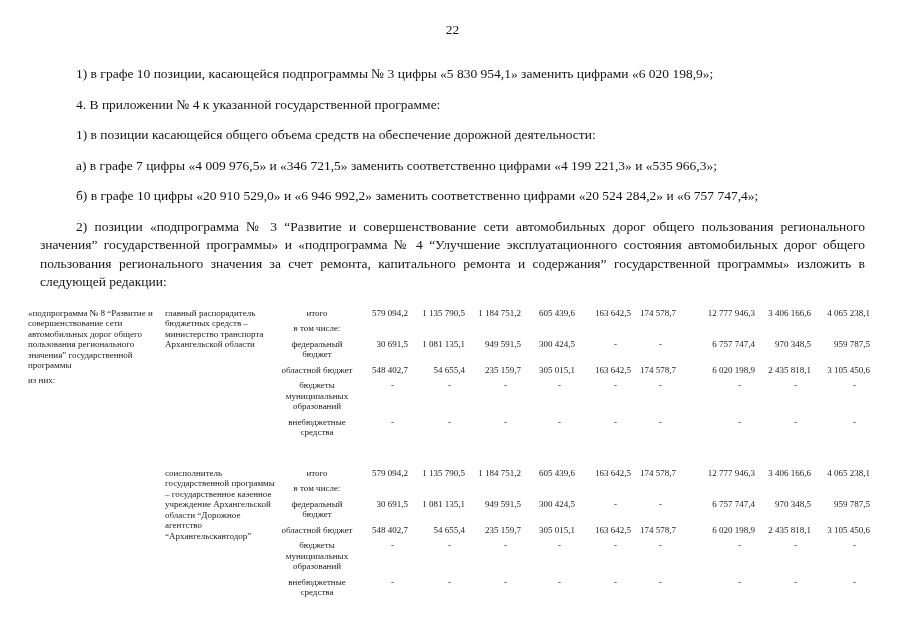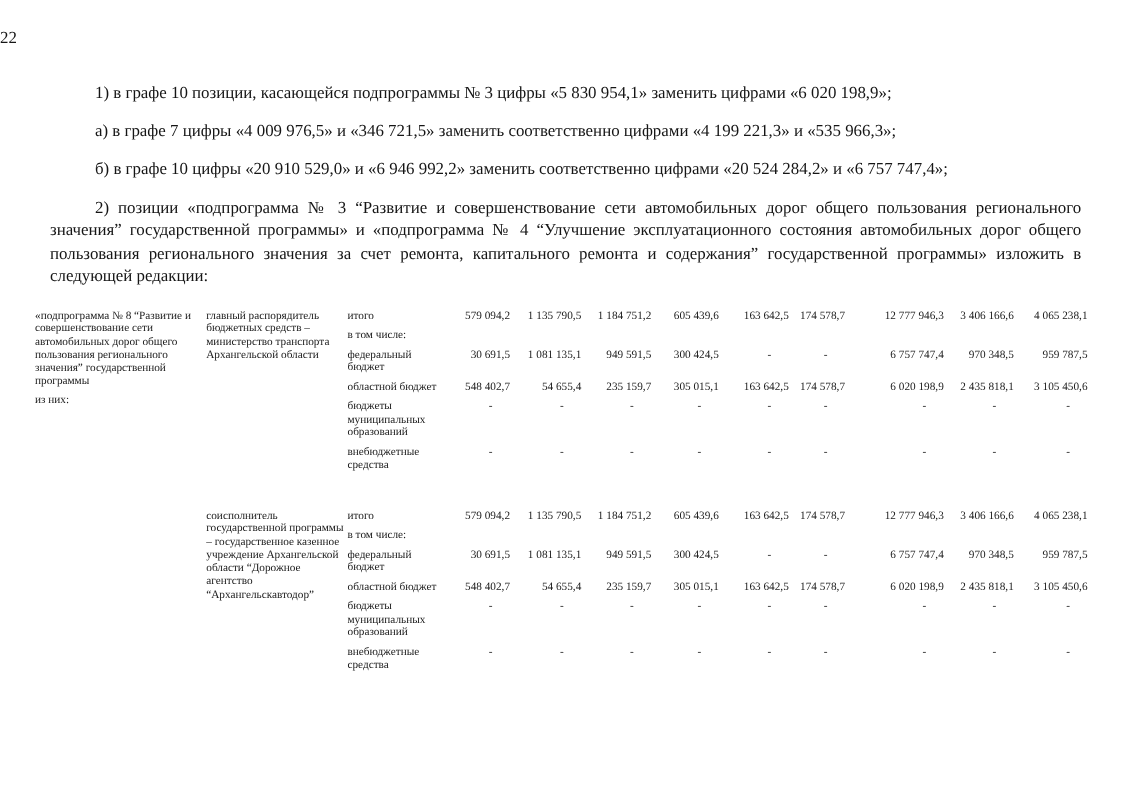--- a/index.html
+++ b/index.html
@@ -12,21 +12,21 @@
     width: 905px;
     height: 640px;
     background: #ffffff;
     color: #151515;
     font-family: "Liberation Serif", "DejaVu Serif", serif;
     overflow: hidden;
     box-sizing: border-box;
   }
   .page-number {
     padding-top: 22px;
-    text-align: left;
+    text-align: center;
     font-size: 13.5px;
     line-height: 16px;
   }
   .body-text {
     margin: 27px 28px 0 28px;
     font-size: 13.5px;
     line-height: 18.5px;
     text-align: justify;
   }
   .body-text p {
@@ -50,20 +50,21 @@
   }
   td.c-program {
     padding-right: 10px;
   }
   td.c-executor {
     padding-right: 8px;
     margin-top: 36px;
   }
   td.c-label {
     padding-right: 4px;
+    text-align: center;
   }
   .iz-nih {
     margin-top: 4px;
   }
   td.num {
     text-align: right;
     white-space: nowrap;
     padding-left: 3px;
   }
   td.num.dash {
@@ -76,20 +77,22 @@
 </style>
 </head>
 <body>
 
 <div class="page">
 
   <div class="page-number">22</div>
 
   <div class="body-text">
     <p>1)  в графе 10 позиции, касающейся подпрограммы № 3 цифры «5 830 954,1» заменить цифрами «6 020 198,9»;</p>
+    <p>4.  В приложении № 4 к указанной государственной программе:</p>
+    <p>1)  в позиции касающейся общего объема средств на обеспечение дорожной деятельности:</p>
     <p>а) в графе 7 цифры «4 009 976,5» и «346 721,5» заменить соответственно цифрами «4 199 221,3» и «535 966,3»;</p>
     <p>б) в графе 10 цифры «20 910 529,0» и «6 946 992,2» заменить соответственно цифрами «20 524 284,2» и «6 757 747,4»;</p>
     <p>2)  позиции «подпрограмма № 3 “Развитие и совершенствование сети автомобильных дорог общего пользования регионального значения” государственной программы» и «подпрограмма № 4 “Улучшение эксплуатационного состояния автомобильных дорог общего пользования регионального значения за счет ремонта, капитального ремонта и содержания” государственной программы» изложить в следующей редакции:</p>
   </div>
 
   <div class="table-wrap">
     <table class="appendix">
       <colgroup>
         <col style="width:137px">
         <col style="width:113px">

